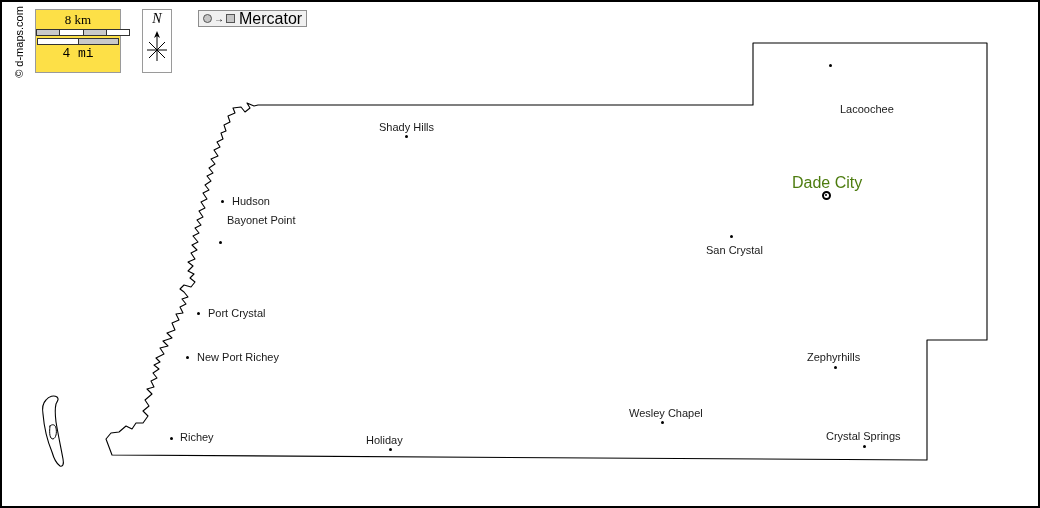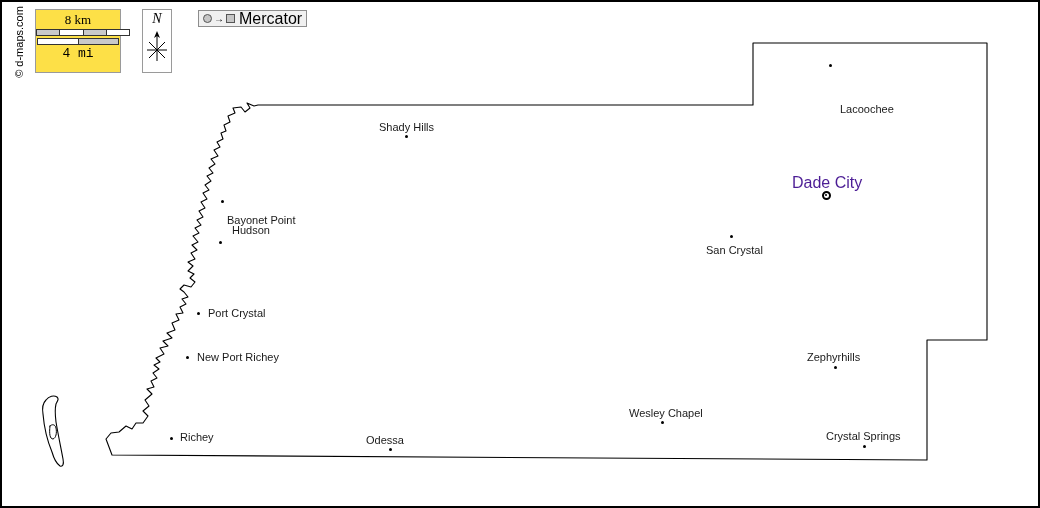--- a/index.html
+++ b/index.html
@@ -160,21 +160,21 @@
     position: absolute;
     left: 1.5px; top: 1.5px;
     width: 2px; height: 2px;
     border-radius: 50%;
     background: #000;
   }
   .capital-label {
     position: absolute;
     font-family: "Liberation Sans", sans-serif;
     font-size: 16px;
-    color: #4c1d95;
+    color: #4d7c0f;
     white-space: nowrap;
   }
 </style>
 </head>
 <body>
 
 <div id="map-root">
 
   <svg id="map-svg" viewBox="0 0 1040 508">
 
@@ -325,35 +325,35 @@
     <div id="proj-label">Mercator</div>
   </div>
 
   <div id="cities-layer">
       <div class="city-label" style="left: 838px; top: 57px; margin-top: 44px;">Lacoochee</div>
       <div class="city-dot" style="left: 826.5px; top: 61.5px;"></div>
       <div class="city-label" style="left: 377px; top: 119px;">Shady Hills</div>
       <div class="city-dot" style="left: 402.5px; top: 132.5px;"></div>
       <div class="capital-label" style="left: 790px; top: 172px;">Dade City</div>
       <div class="capital-dot" style="left: 819.5px; top: 188.5px;"></div>
-      <div class="city-label" style="left: 230px; top: 193px; margin-top: 29px;">Hudson</div>
+      <div class="city-label" style="left: 230px; top: 193px;">Hudson</div>
       <div class="city-dot" style="left: 218.5px; top: 197.5px;"></div>
       <div class="city-label" style="left: 225px; top: 212px;">Bayonet Point</div>
       <div class="city-dot" style="left: 216.5px; top: 238.5px;"></div>
       <div class="city-label" style="left: 704px; top: 242px;">San Crystal</div>
       <div class="city-dot" style="left: 727.5px; top: 232.5px;"></div>
       <div class="city-label" style="left: 206px; top: 305px;">Port Crystal</div>
       <div class="city-dot" style="left: 194.5px; top: 309.5px;"></div>
       <div class="city-label" style="left: 195px; top: 349px;">New Port Richey</div>
       <div class="city-dot" style="left: 183.5px; top: 353.5px;"></div>
       <div class="city-label" style="left: 805px; top: 349px;">Zephyrhills</div>
       <div class="city-dot" style="left: 831.5px; top: 363.5px;"></div>
       <div class="city-label" style="left: 627px; top: 405px;">Wesley Chapel</div>
       <div class="city-dot" style="left: 658.5px; top: 418.5px;"></div>
       <div class="city-label" style="left: 824px; top: 428px;">Crystal Springs</div>
       <div class="city-dot" style="left: 860.5px; top: 442.5px;"></div>
       <div class="city-label" style="left: 178px; top: 429px;">Richey</div>
       <div class="city-dot" style="left: 167.5px; top: 434.5px;"></div>
-      <div class="city-label" style="left: 364px; top: 432px;">Odessa</div>
+      <div class="city-label" style="left: 364px; top: 432px;">Holiday</div>
       <div class="city-dot" style="left: 386.5px; top: 445.5px;"></div>
     </div>
 
 </div>
 
 </body></html>

